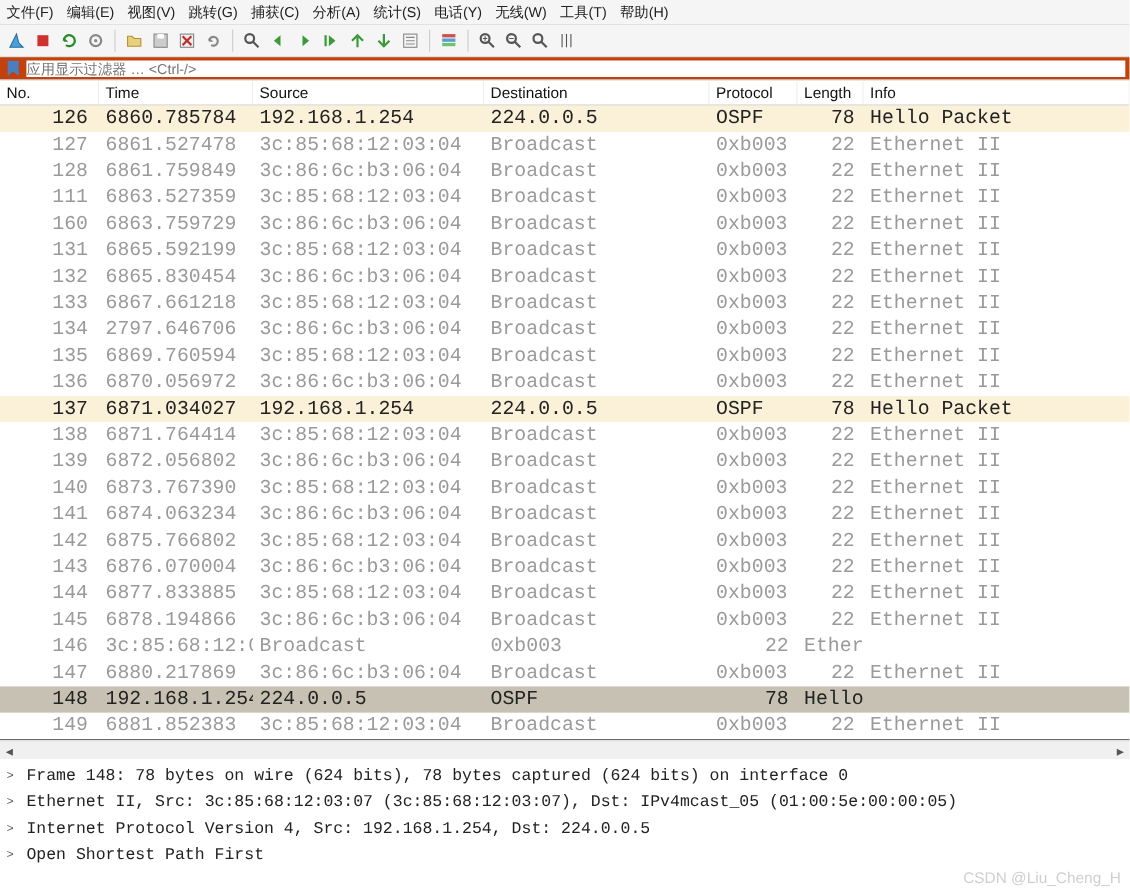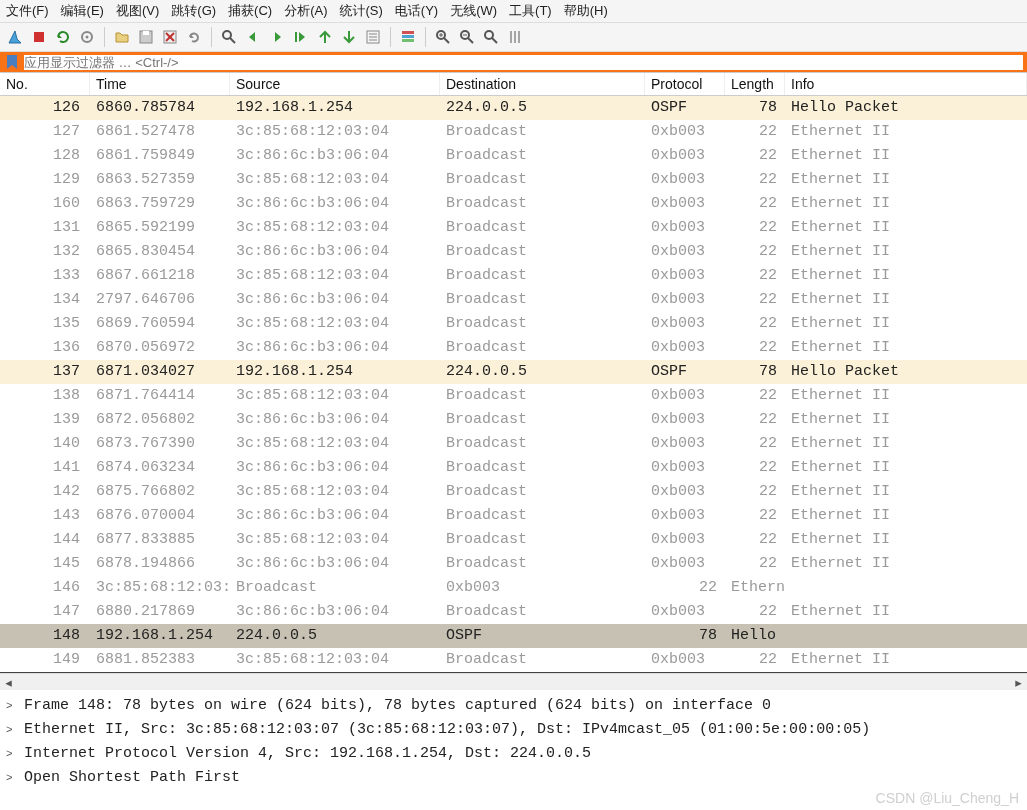--- a/index.html
+++ b/index.html
@@ -37,21 +37,21 @@
     border-radius: 2px;
   }
   .toolbar .sep {
     width: 1px; height: 20px; background: #ccc; margin: 0 4px;
   }
   .filter-bar {
     display: flex;
     align-items: center;
     padding: 2px 4px;
     border-bottom: 1px solid #ccc;
-    background: #f97316;
+    background: #c2410c;
   }
   .filter-bar .bm-icon {
     width: 16px; height: 16px; margin-right: 4px;
     display:flex;align-items:center;justify-content:center;
   }
   .filter-bar input {
     flex: 1;
     border: none;
     outline: none;
     font-size: 13px;
@@ -60,21 +60,21 @@
   }
   .packet-list {
     flex: 0 0 auto;
     overflow: hidden;
     border-bottom: 1px solid #404040;
   }
   .packet-header, .packet-row {
     display: grid;
     grid-template-columns: 90px 140px 210px 205px 80px 60px 1fr;
     font-family: "Consolas","Courier New",monospace;
-    font-size: 15px;
+    font-size: 18px;
     line-height: 24px;
     white-space: nowrap;
   }
   .packet-header {
     background: #fff;
     border-bottom: 1px solid #ccc;
     font-family: "Segoe UI",Arial,sans-serif;
     font-size: 14px;
     color: #111;
     line-height: 22px;
@@ -317,21 +317,21 @@
       <div class="packet-row row-normal">
         <div class="c-no">128</div>
         <div>6861.759849</div>
         <div>3c:86:6c:b3:06:04</div>
         <div>Broadcast</div>
         <div>0xb003</div>
         <div class="c-len">22</div>
         <div>Ethernet II</div>
       </div>
       <div class="packet-row row-normal">
-        <div class="c-no">129</div>
+        <div class="c-no">111</div>
         <div>6863.527359</div>
         <div>3c:85:68:12:03:04</div>
         <div>Broadcast</div>
         <div>0xb003</div>
         <div class="c-len">22</div>
         <div>Ethernet II</div>
       </div>
       <div class="packet-row row-normal">
         <div class="c-no">160</div>
         <div>6863.759729</div>

